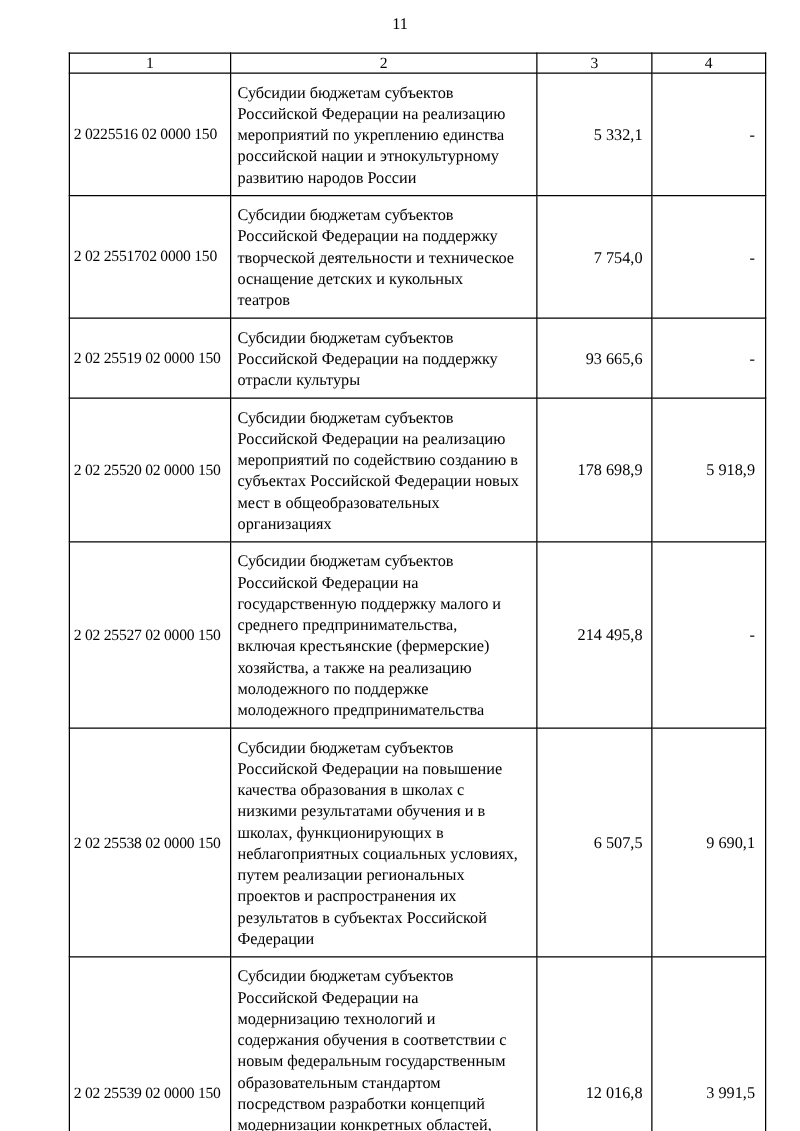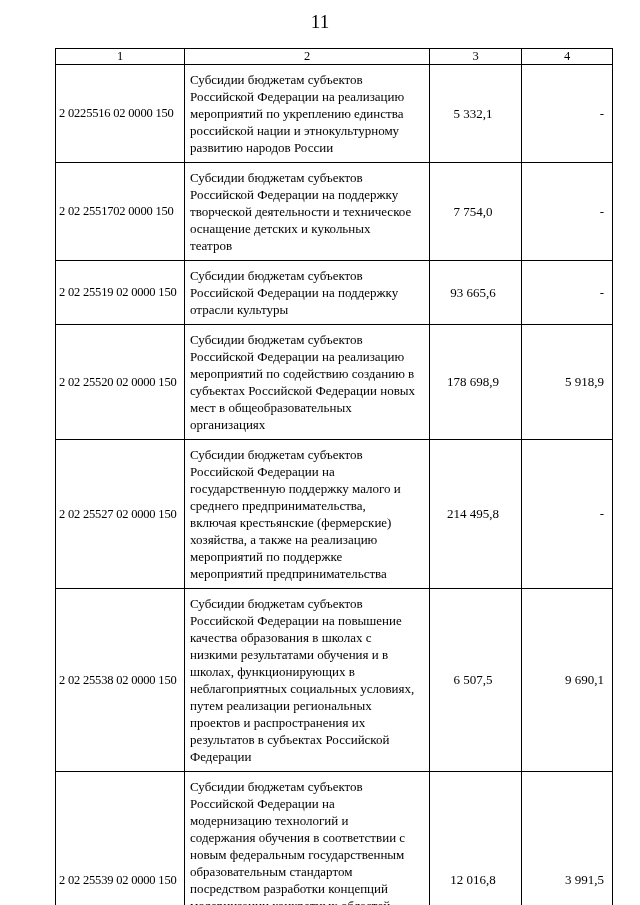--- a/index.html
+++ b/index.html
@@ -8,21 +8,21 @@
     width: 640px;
     height: 905px;
     font-family: "Liberation Serif", serif;
     color: #000000;
     position: relative;
     overflow: hidden;
   }
   .page-number {
     text-align: center;
     padding-top: 11px;
-    font-size: 19px;
+    font-size: 13px;
   }
   table.doc-table {
     border-collapse: collapse;
     table-layout: fixed;
     width: 557px;
     margin-left: 55px;
     margin-top: 15px;
   }
   table.doc-table col.w1 { width: 129px; }
   table.doc-table col.w2 { width: 245px; }
@@ -45,21 +45,21 @@
     white-space: nowrap;
     font-size: 12.5px;
     letter-spacing: -0.2px;
   }
   td.c2 {
     padding: 6px 14px 6px 5px;
     line-height: 17px;
     text-align: left;
   }
   td.c3 {
-    text-align: center;
+    text-align: right;
     padding: 3px 7px 3px 2px;
   }
   td.c4 {
     text-align: right;
     padding: 3px 8px 3px 2px;
   }
 </style>
 </head>
 <body>
 
@@ -104,21 +104,21 @@
 
   <tr>
     <td class="c1">2 02 25520 02 0000 150</td>
     <td class="c2">Субсидии бюджетам субъектов Российской Федерации на реализацию мероприятий по содействию созданию в субъектах Российской Федерации новых мест в общеобразовательных организациях</td>
     <td class="c3">178 698,9</td>
     <td class="c4">5 918,9</td>
   </tr>
 
   <tr>
     <td class="c1">2 02 25527 02 0000 150</td>
-    <td class="c2">Субсидии бюджетам субъектов Российской Федерации на государственную поддержку малого и среднего предпринимательства, включая крестьянские (фермерские) хозяйства, а также на реализацию мероприятий по поддержке мероприятий предпринимательства</td>
+    <td class="c2">Субсидии бюджетам субъектов Российской Федерации на государственную поддержку малого и среднего предпринимательства, включая крестьянские (фермерские) хозяйства, а также на реализацию молодежного по поддержке молодежного предпринимательства</td>
     <td class="c3">214 495,8</td>
     <td class="c4">-</td>
   </tr>
 
   <tr>
     <td class="c1">2 02 25538 02 0000 150</td>
     <td class="c2">Субсидии бюджетам субъектов Российской Федерации на повышение качества образования в школах с низкими результатами обучения и в школах, функционирующих в неблагоприятных социальных условиях, путем реализации региональных проектов и распространения их результатов в субъектах Российской Федерации</td>
     <td class="c3">6 507,5</td>
     <td class="c4">9 690,1</td>
   </tr>

